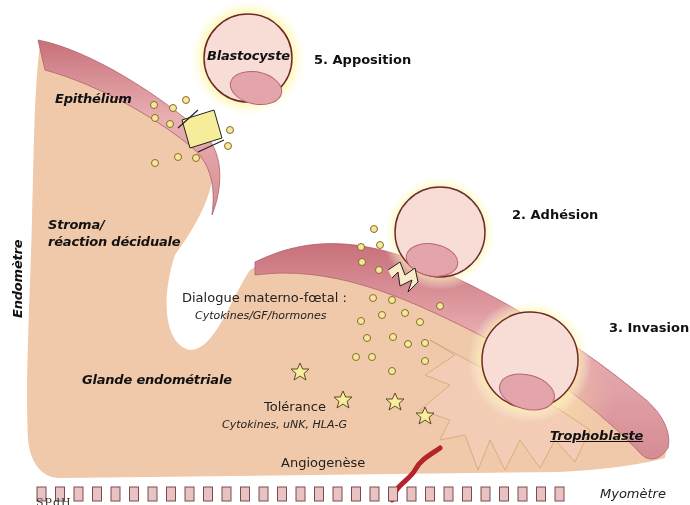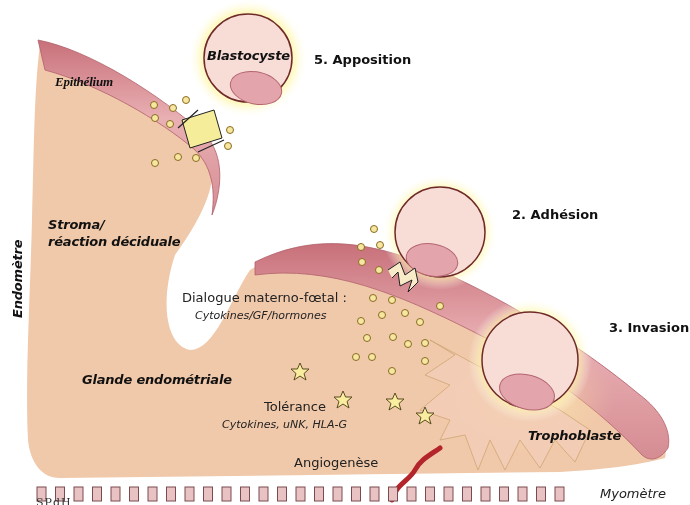--- a/index.html
+++ b/index.html
@@ -148,28 +148,28 @@
     <g fill="#f9eea0" stroke="#5a4a20" stroke-width="1">
       <polygon transform="translate(300,372)" points="0,-9 2.6,-3 9,-3 4,1.5 6,8 0,4 -6,8 -4,1.5 -9,-3 -2.6,-3"></polygon>
       <polygon transform="translate(343,400)" points="0,-9 2.6,-3 9,-3 4,1.5 6,8 0,4 -6,8 -4,1.5 -9,-3 -2.6,-3"></polygon>
       <polygon transform="translate(395,402)" points="0,-9 2.6,-3 9,-3 4,1.5 6,8 0,4 -6,8 -4,1.5 -9,-3 -2.6,-3"></polygon>
       <polygon transform="translate(425,416)" points="0,-9 2.6,-3 9,-3 4,1.5 6,8 0,4 -6,8 -4,1.5 -9,-3 -2.6,-3"></polygon>
     </g>
   </svg>
 
   <div class="lbl bi" style="left:207px;top:48px;">Blastocyste</div>
   <div class="lbl step" style="left:314px;top:52px;">5. Apposition</div>
-  <div class="lbl bi" style="left:55px;top:74px;font-family:Liberation Serif, serif;">Epithélium</div>
+  <div class="lbl bi" style="left:55px;top:91px;">Epithélium</div>
   <div class="lbl bi" style="left:48px;top:217px;">Stroma/</div>
   <div class="lbl bi" style="left:48px;top:234px;">réaction déciduale</div>
   <div class="lbl bi vert" style="left:10px;top:318px;">Endomètre</div>
   <div class="lbl step" style="left:512px;top:207px;">2. Adhésion</div>
   <div class="lbl ital" style="left:195px;top:309px;">Cytokines/GF/hormones</div>
   <div class="lbl plain" style="left:182px;top:290px;">Dialogue materno-fœtal :</div>
   <div class="lbl step" style="left:609px;top:320px;">3. Invasion</div>
   <div class="lbl bi" style="left:82px;top:372px;">Glande endométriale</div>
   <div class="lbl plain" style="left:264px;top:399px;">Tolérance</div>
   <div class="lbl ital" style="left:222px;top:418px;">Cytokines, uNK, HLA-G</div>
-  <div class="lbl bi" style="left:528px;top:428px;">Trophoblaste</div>
+  <div class="lbl bi" style="left:550px;top:428px;text-decoration:underline;">Trophoblaste</div>
   <div class="lbl logo" style="left:36px;top:452px;margin-top:44px;">SPdH</div>
-  <div class="lbl plain" style="left:294px;top:455px;">Angiogenèse</div>
+  <div class="lbl plain" style="left:281px;top:455px;">Angiogenèse</div>
   <div class="lbl ital" style="left:600px;top:486px;font-size:13px;font-weight:normal;">Myomètre</div>
 </div>
 
 </body></html>

